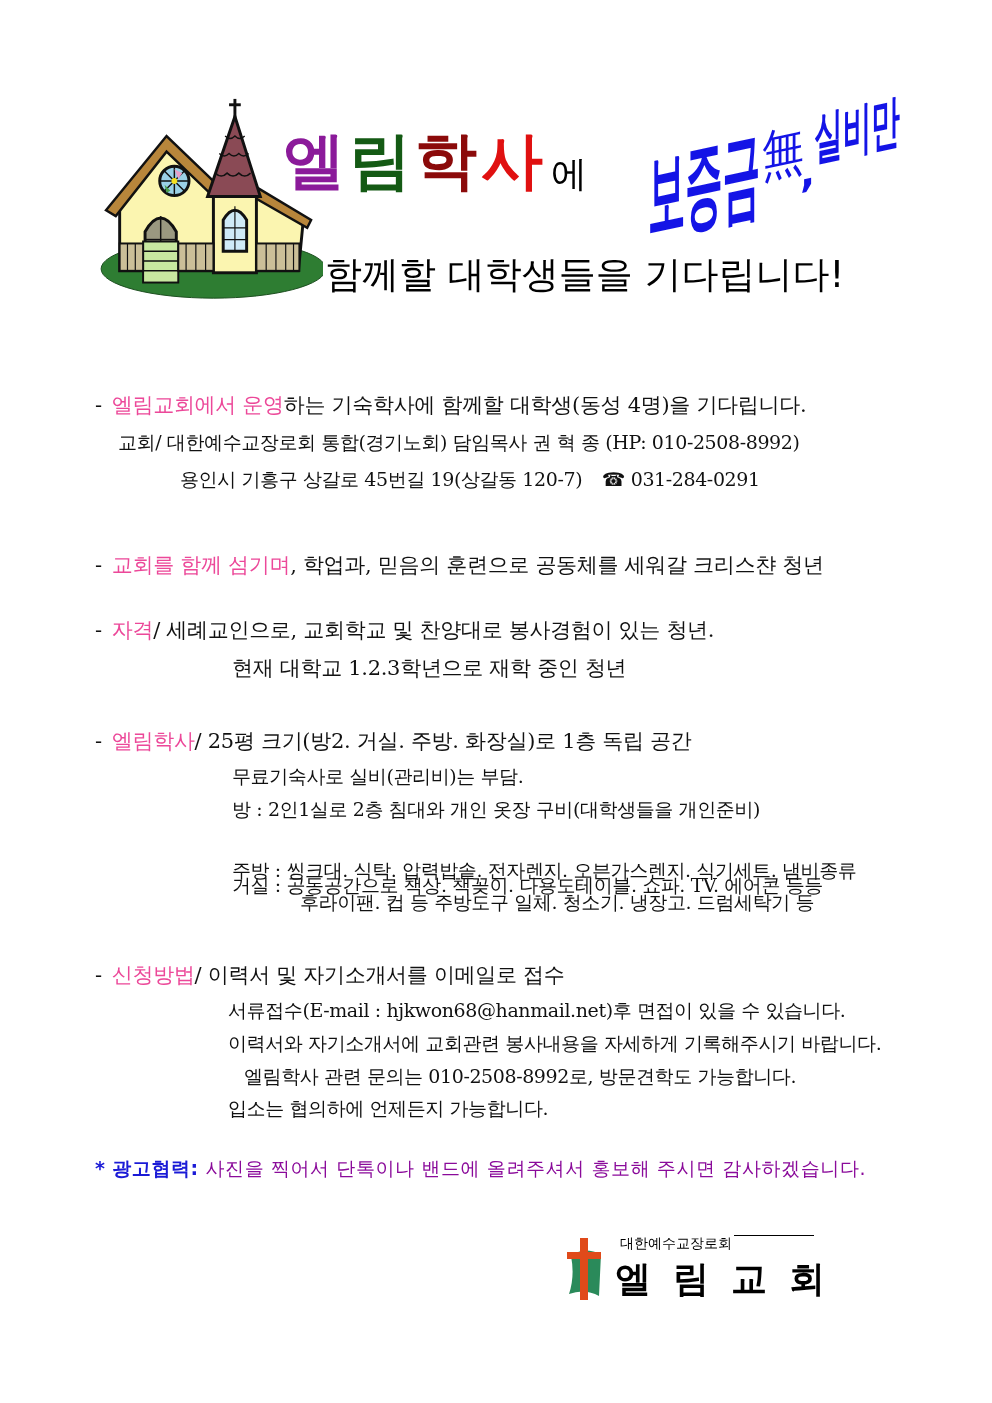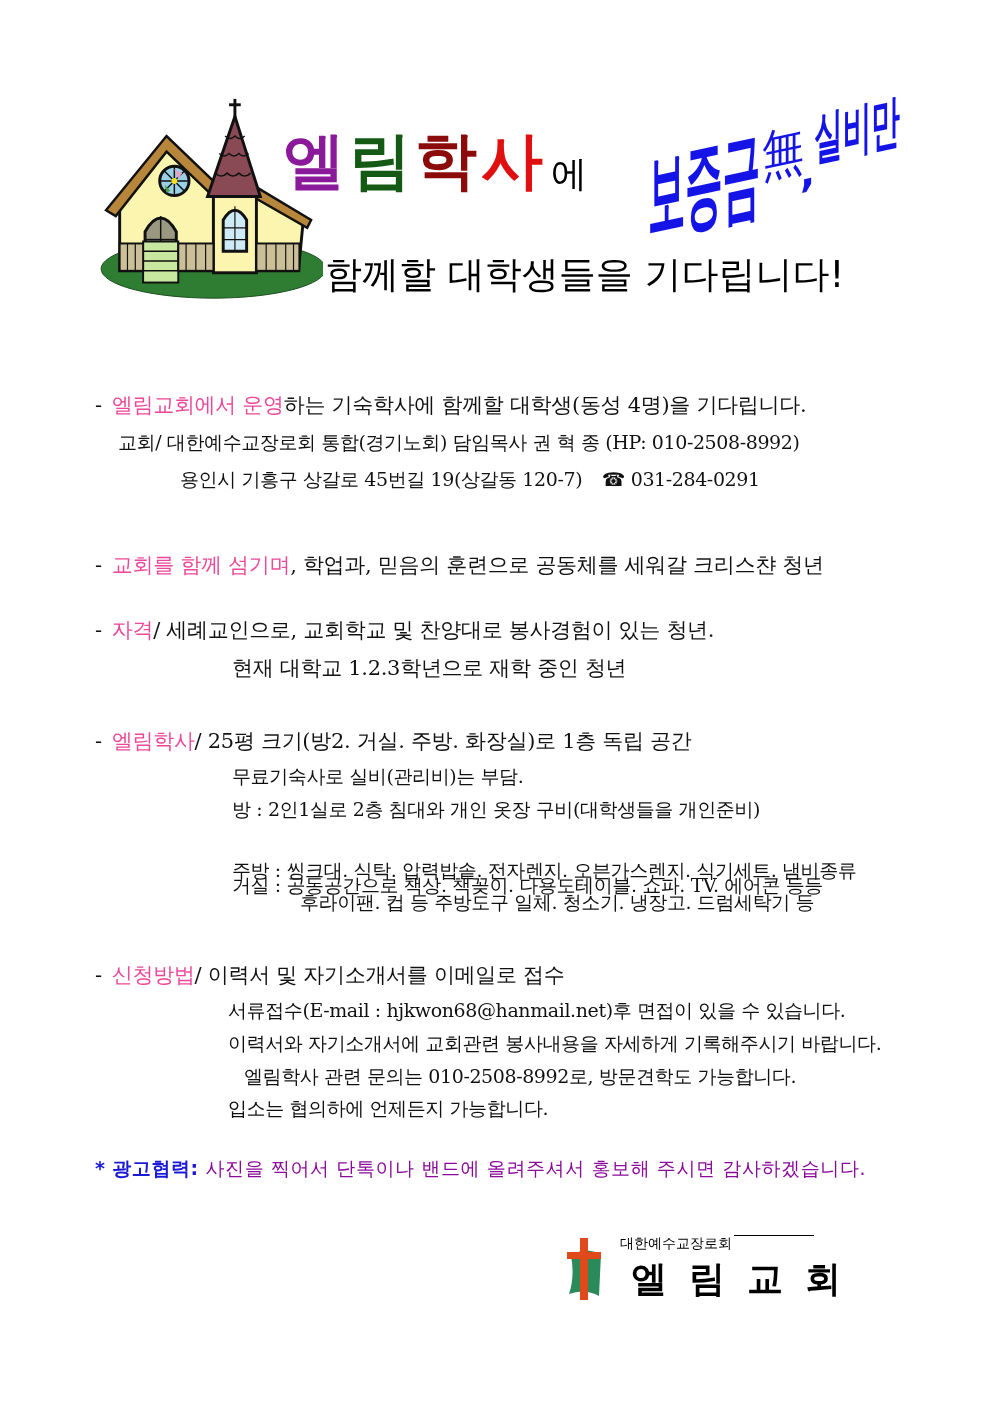--- a/index.html
+++ b/index.html
@@ -23,21 +23,21 @@
   .blue { color:#ec4899; }
   .dash { margin-right:10px; }
 
   .footer-note { position:absolute; left:95px; top:1156px; font-family:"DejaVu Sans","Liberation Sans",sans-serif;
                  font-size:19px; color:#8a0a9a; white-space:nowrap; letter-spacing:0.6px; }
   .footer-note .star, .footer-note .lbl { color:#1a1ad6; font-weight:bold; }
   .logo-sub { position:absolute; left:620px; top:1235px; font-family:"DejaVu Sans","Liberation Sans",sans-serif;
               font-size:14px; color:#000; white-space:nowrap; display:flex; align-items:flex-start; }
   .logo-sub .rule { display:inline-block; width:80px; height:1px; background:#000; margin-left:2px; }
   .logo-name { position:absolute; left:615px; top:1255px; font-family:"DejaVu Sans","Liberation Sans",sans-serif;
-               font-size:36px; font-weight:bold; color:#000; letter-spacing:22px; white-space:nowrap;margin-left:16px; }
+               font-size:36px; font-weight:bold; color:#000; letter-spacing:22px; white-space:nowrap; }
 </style>
 </head>
 <body>
 
 <svg class="church" viewBox="0 0 230 215" xmlns="http://www.w3.org/2000/svg">
   <ellipse cx="118" cy="178" rx="115" ry="30" fill="#2e7d32" stroke="#1b4d1e" stroke-width="1"></ellipse>
 
   <polygon points="22,108 70,55 118,100 118,180 22,180" fill="#fbf5b0" stroke="#111" stroke-width="3"></polygon>
 
   <polygon points="8,118 70,42 122,92 118,104 70,58 18,124" fill="#b8863b" stroke="#111" stroke-width="2.5"></polygon>

